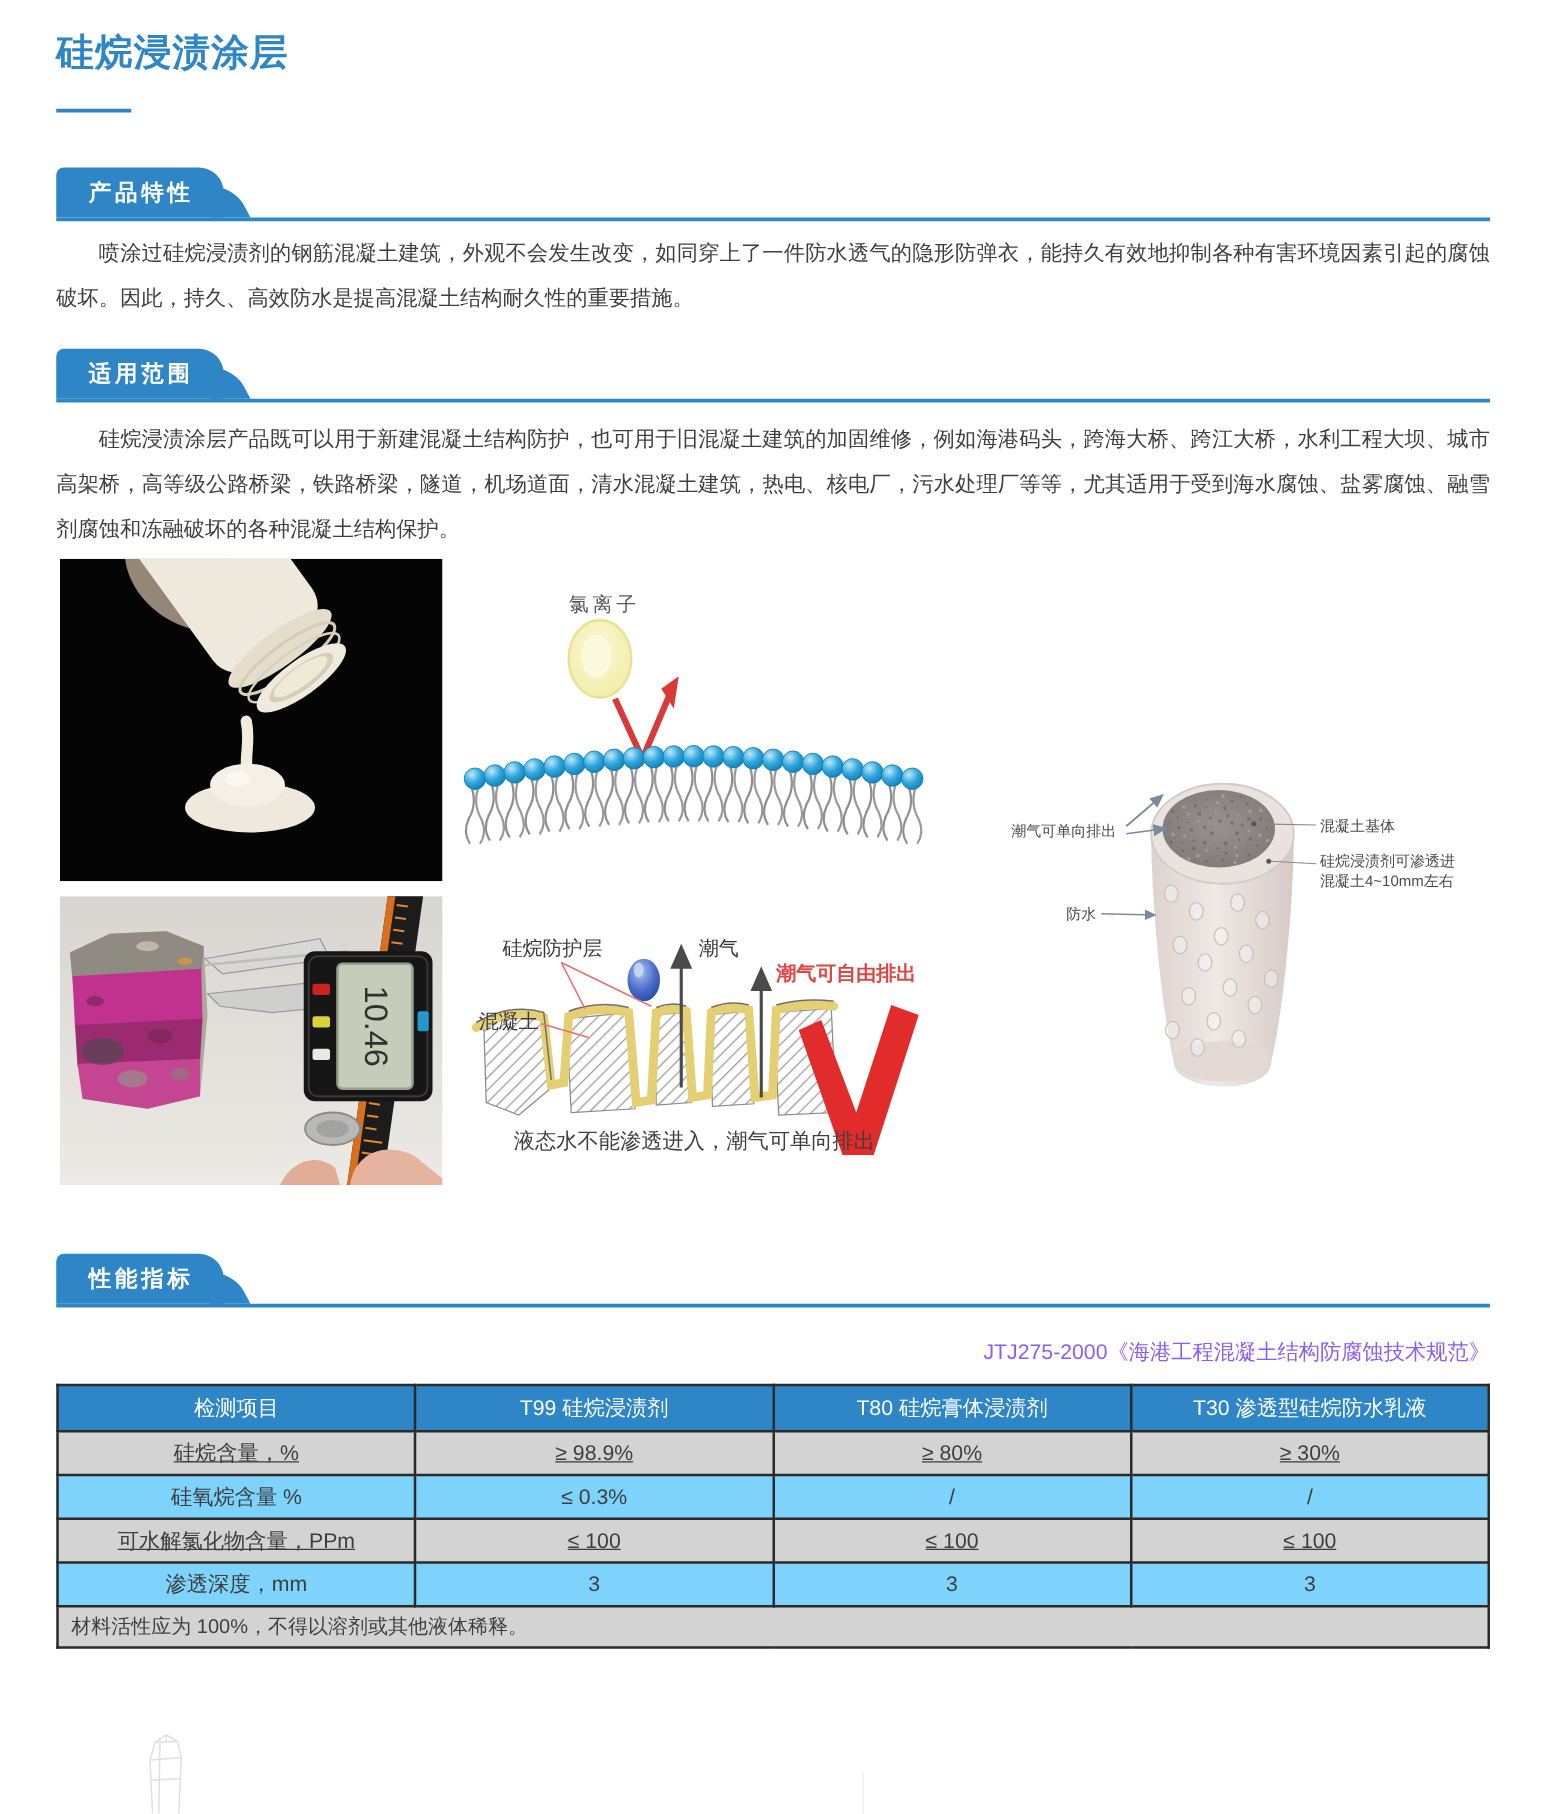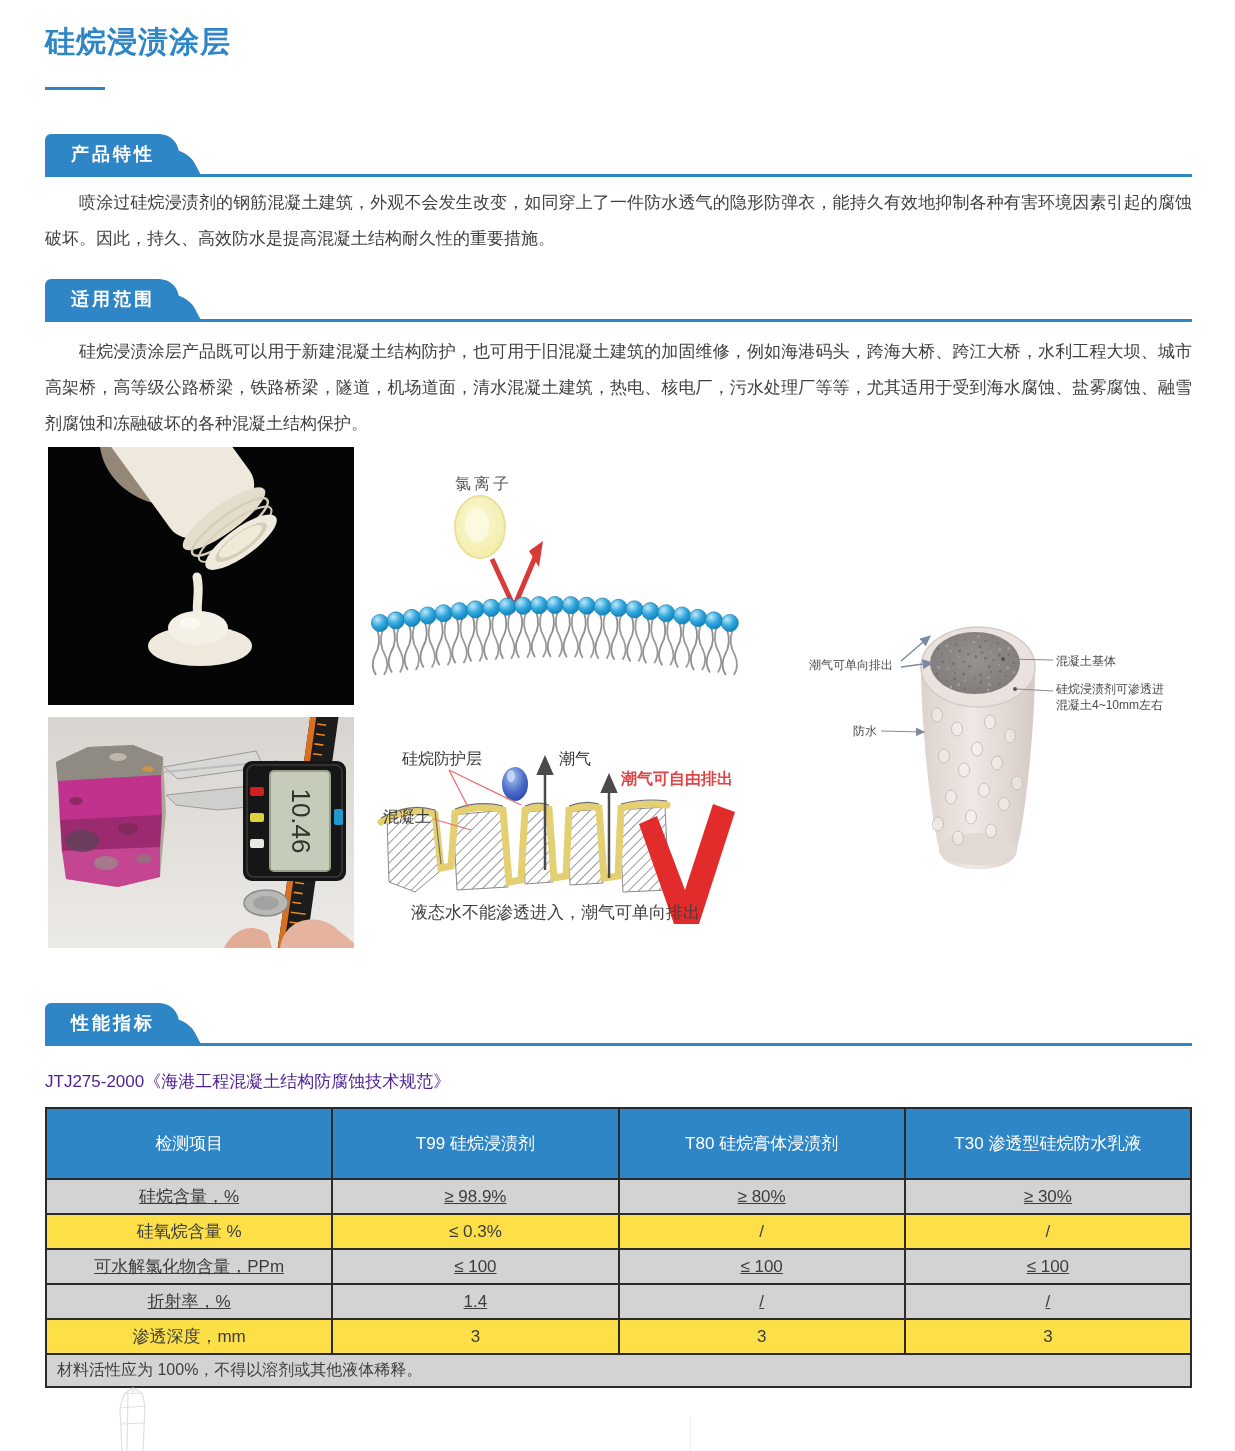--- a/index.html
+++ b/index.html
@@ -24,26 +24,26 @@
     background:#2E86C6; transform:skewX(28deg); border-radius:0 14px 0 0; z-index:-1;
   }
 
   .para { font-size:17px; line-height:36px; color:#3f3f3f; text-indent:2em; text-align:justify; margin:8px 0 0 0; }
   .para.first { margin-top:12px; }
 
   .gallery { position:relative; height:508px; margin-top:3px; }
   .ph { position:absolute; display:block; }
   svg text { font-family:"Liberation Sans","DejaVu Sans",sans-serif; }
 
-  .std-caption { text-align:left; font-size:17px; color:#4c1d95; margin:24px 0 0 0; }
+  .std-caption { text-align:right; font-size:17px; color:#8b5cf6; margin:24px 0 0 0; }
 
   table.perf { width:100%; border-collapse:collapse; table-layout:fixed; margin-top:14px; }
   table.perf th, table.perf td { border:2px solid #2a2a2a; text-align:center; padding:5px 4px; }
-  table.perf thead th { background:#2E86C6; color:#ffffff; font-weight:normal; font-size:17px; padding:23px 4px; }
-  table.perf td { font-size:17px; color:#3d3d3d; background:#fde047; }
+  table.perf thead th { background:#2E86C6; color:#ffffff; font-weight:normal; font-size:17px; padding:6px 4px; }
+  table.perf td { font-size:17px; color:#3d3d3d; background:#7dd3fc; }
   table.perf tr.alt td { background:#d3d3d3;text-decoration:underline; }
   table.perf td.note-cell { text-align:left; background:#d3d3d3; font-size:16px; padding:5px 10px; color:#3f3f3f; }
 
   .watermark { position:absolute; left:106px; top:1386px; }
   .faint-line { position:absolute; left:690px; top:1418px; width:1px; height:33px; background:#ededed; }
 </style>
 </head>
 <body>
 
 <div class="content">
@@ -449,26 +449,20 @@
           <td>≤ 0.3%</td>
           <td>/</td>
           <td>/</td>
       </tr>
       <tr class="alt">
         <td>可水解氯化物含量，PPm</td>
           <td>≤ 100</td>
           <td>≤ 100</td>
           <td>≤ 100</td>
       </tr>
-      <tr class="alt">
-        <td>折射率，%</td>
-          <td>1.4</td>
-          <td>/</td>
-          <td>/</td>
-      </tr>
       <tr>
         <td>渗透深度，mm</td>
           <td>3</td>
           <td>3</td>
           <td>3</td>
       </tr>
       <tr>
         <td class="note-cell" colspan="4">材料活性应为 100%，不得以溶剂或其他液体稀释。</td>
       </tr>
     </tbody>

